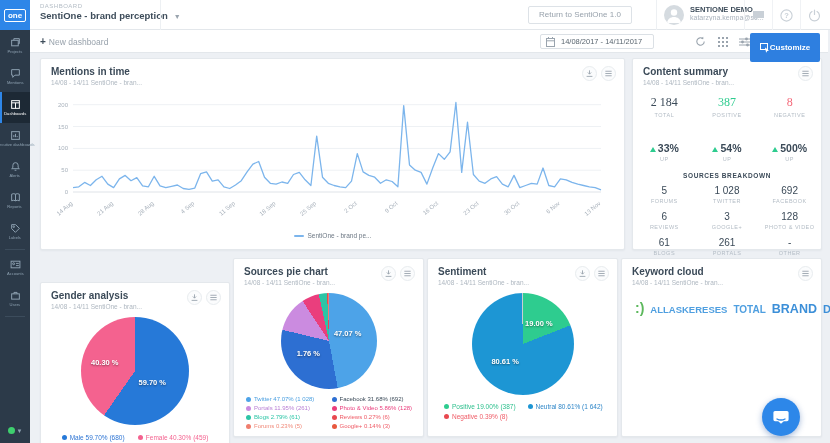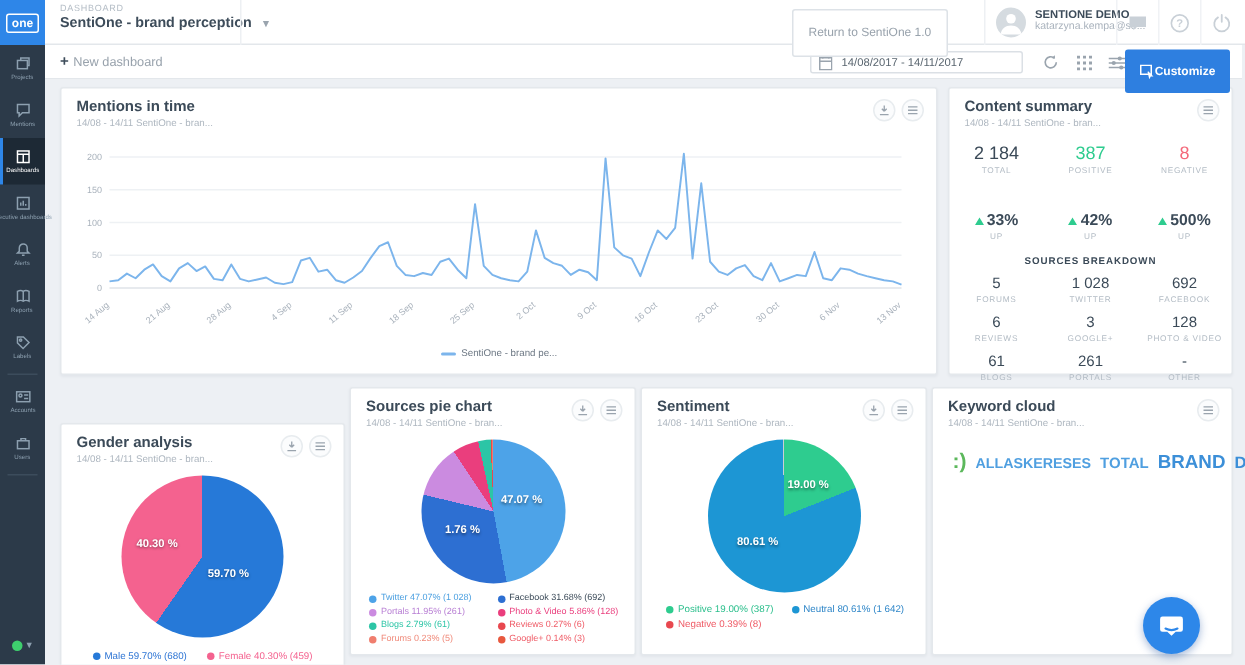--- a/index.html
+++ b/index.html
@@ -7,31 +7,31 @@
   *{box-sizing:border-box;}
   
   .header{position:absolute;left:0;top:0;width:830px;height:30px;background:#fff;border-bottom:1px solid #e3e7eb;z-index:5;}
   .logo{position:absolute;left:0;top:0;width:30px;height:30px;background:#2e86e8;display:flex;align-items:center;justify-content:center;}
   .logo span{color:#fff;font-size:8px;font-weight:bold;border:1px solid #fff;border-radius:2px;padding:1px 3px;}
   .dash-select{position:absolute;left:40px;top:3px;cursor:pointer;}
   .dash-select .lbl{font-size:6px;color:#b3bcc5;text-transform:uppercase;letter-spacing:.5px;}
   .dash-select .name{font-size:9.5px;font-weight:bold;color:#3d4c5a;margin-top:1px;}
   .dash-select .chev{color:#9aa4ae;font-size:7px;margin-left:6px;}
   .hsep{position:absolute;top:0;width:1px;height:30px;background:#edf0f3;}
-  .return-btn{position:absolute;left:528px;top:6px;height:32px;padding:0 10px;background:#fff;border:1px solid #dde2e7;border-radius:2px;color:#98a2ac;font-size:8px;line-height:16px;cursor:pointer;}
+  .return-btn{position:absolute;left:528px;top:6px;height:18px;padding:0 10px;background:#fff;border:1px solid #dde2e7;border-radius:2px;color:#98a2ac;font-size:8px;line-height:16px;cursor:pointer;}
   .avatar{position:absolute;left:664px;top:5px;width:20px;height:20px;border-radius:50%;background:#d5dbe0;overflow:hidden;}
   .user-block{position:absolute;left:690px;top:5px;width:78px;cursor:pointer;}
   .user-block .un{font-size:7.5px;font-weight:bold;color:#3d4c5a;white-space:nowrap;}
   .user-block .ue{font-size:7px;color:#aab3bd;white-space:nowrap;overflow:hidden;text-overflow:ellipsis;}
   .hicon{position:absolute;top:0;width:28px;height:30px;display:flex;align-items:center;justify-content:center;border-left:1px solid #f0f2f5;color:#c3cad1;cursor:pointer;}
   
   .toolbar{position:absolute;left:28px;top:30px;width:800px;height:23px;background:#fff;border-bottom:1px solid #e3e7eb;z-index:4;}
   .new-dash{position:absolute;left:12px;top:6px;font-size:8.5px;color:#98a2ac;cursor:pointer;}
   .new-dash b{color:#3d4c5a;font-size:10px;margin-right:3px;}
-  .date-box{position:absolute;left:512px;top:4px;width:142px;height:15px;border:1px solid #dbe0e5;border-radius:2px;background:#fff;font-size:7.5px;color:#5a6670;line-height:13px;padding-left:20px;cursor:pointer;}
+  .date-box{position:absolute;left:512px;top:4px;width:114px;height:15px;border:1px solid #dbe0e5;border-radius:2px;background:#fff;font-size:7.5px;color:#5a6670;line-height:13px;padding-left:20px;cursor:pointer;}
   .date-box svg{position:absolute;left:5px;top:2px;}
   .tool-ic{position:absolute;top:4px;width:16px;height:15px;display:flex;align-items:center;justify-content:center;color:#9aa4ae;cursor:pointer;}
   .customize{position:absolute;left:722px;top:3px;width:70px;height:29px;background:#2e7fe0;border:none;border-radius:2px;color:#fff;font-size:8px;font-weight:bold;display:flex;align-items:center;justify-content:center;gap:0;cursor:pointer;font-family:inherit;}
   
   .sidebar{position:absolute;left:0;top:30px;width:30px;height:413px;background:#2c3a49;z-index:6;}
   .sb-item{height:31px;display:flex;flex-direction:column;align-items:center;justify-content:center;color:#8da0b0;cursor:pointer;border-left:2px solid transparent;padding-right:2px;}
   .sb-item.active{background:#1d2935;border-left:2px solid #2e86e8;color:#fff;}
   .sb-item .sl{font-size:6px;transform:scale(.68);white-space:nowrap;margin-top:1px;}
   .sb-div{height:1px;background:#3c4c5c;margin:2px 5px;}
   .status-sel{position:absolute;bottom:9px;left:0;width:30px;display:flex;align-items:center;justify-content:center;gap:2px;cursor:pointer;}
@@ -50,21 +50,21 @@
   #card-sources{left:233px;top:258px;width:191px;height:179px;}
   #card-sentiment{left:427px;top:258px;width:191px;height:179px;}
   #card-keywords{left:621px;top:258px;width:201px;height:179px;}
   
   #mentions-svg{display:block;margin:0 auto;}
   .chart-legend{display:flex;align-items:center;justify-content:center;gap:4px;font-size:6.5px;color:#6d7884;margin-top:-2px;cursor:pointer;}
   .lg-dash{display:inline-block;width:10px;height:2px;border-radius:1px;}
   
   .cs-grid{display:grid;grid-template-columns:repeat(3,1fr);text-align:center;}
   .cs-stats{margin-top:7px;}
-  .cs-val{font-size:12px;color:#3b4a58;}
+  .cs-val{font-size:12px;color:#3b4a58;font-family:Liberation Serif, serif;}
   .cs-lbl{font-size:5.5px;color:#b3bcc5;letter-spacing:.5px;margin-top:2px;}
   .cs-ch{margin-top:24px;}
   .cs-chv{font-size:10.5px;font-weight:bold;color:#3b4a58;}
   .up{display:inline-block;width:0;height:0;border-left:3.5px solid transparent;border-right:3.5px solid transparent;border-bottom:5px solid #2ecc8f;margin-right:2px;}
   .cs-bt{font-size:6.5px;font-weight:bold;color:#3b4a58;letter-spacing:.6px;text-align:center;margin-top:10px;}
   .cs-bd{margin-top:6px;row-gap:7px;}
   .bd-val{font-size:10px;color:#3b4a58;}
   
   .pie{position:relative;border-radius:50%;margin:5px auto 0;cursor:pointer;}
   .pie-label{position:absolute;transform:translate(-50%,-50%);font-size:7.5px;font-weight:bold;color:#fff;text-shadow:0 1px 2px rgba(0,0,0,.45);white-space:nowrap;}
@@ -334,21 +334,21 @@
         <div class="cs-val" style="color: rgb(244, 105, 122);">8</div>
         <div class="cs-lbl">NEGATIVE</div>
       </div>
   </div>
   <div class="cs-grid cs-ch">
     <div>
         <div class="cs-chv"><span class="up"></span><span>33%</span></div>
         <div class="cs-lbl">UP</div>
       </div>
     <div>
-        <div class="cs-chv"><span class="up"></span><span>42%</span></div>
+        <div class="cs-chv"><span class="up"></span><span>54%</span></div>
         <div class="cs-lbl">UP</div>
       </div>
     <div>
         <div class="cs-chv"><span class="up"></span><span>500%</span></div>
         <div class="cs-lbl">UP</div>
       </div>
   </div>
   <div class="cs-bt">SOURCES BREAKDOWN</div>
   <div class="cs-grid cs-bd">
     <div>

